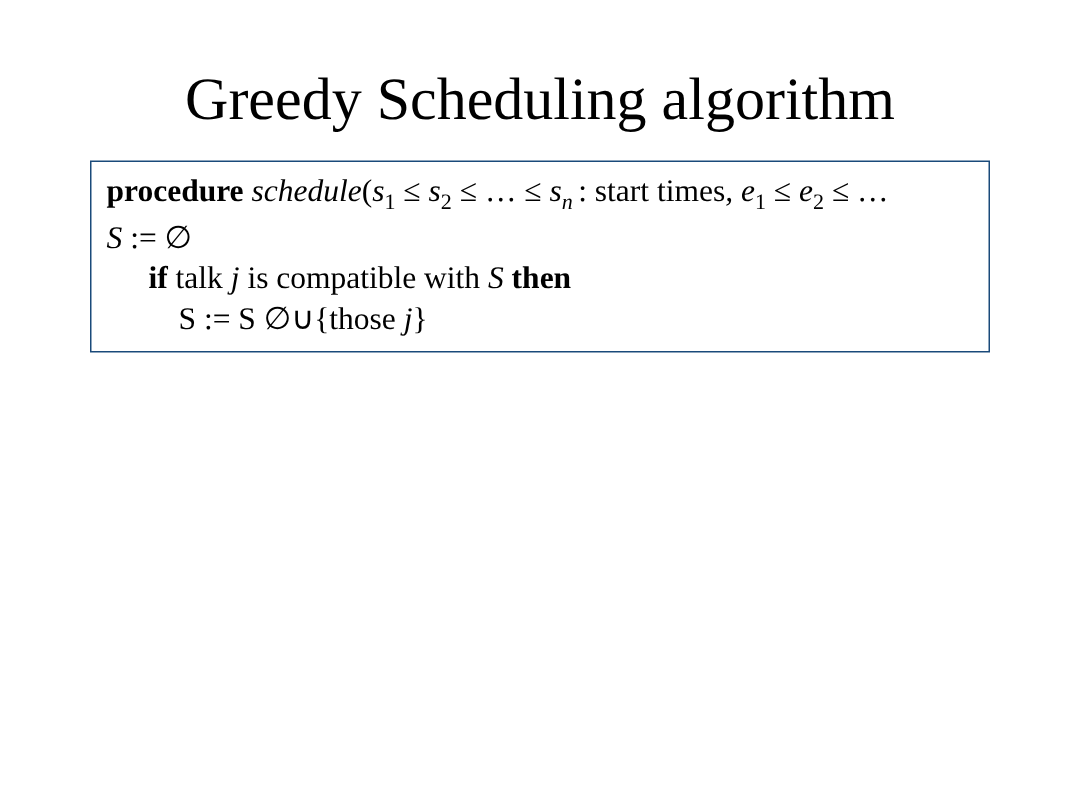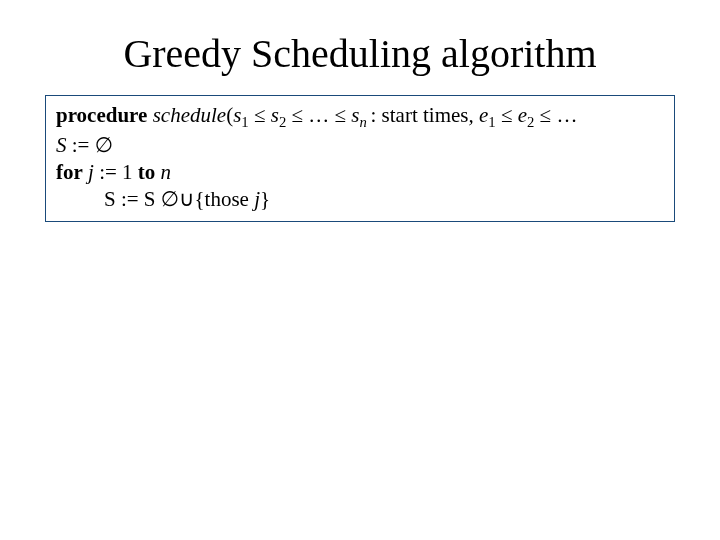--- a/index.html
+++ b/index.html
@@ -6,21 +6,21 @@
     margin: 0;
     padding: 0;
     width: 720px;
     height: 540px;
     background: #fff;
     font-family: "Times New Roman", Times, serif;
     color: #000;
     overflow: hidden;
   }
   .slide {
-    padding: 20px 40px;
+    padding: 32px 40px;
   }
   .title {
     font-size: 40px;
     font-weight: normal;
     text-align: center;
     margin: 10px 0 18px 0;
   }
   .solution {
     font-size: 26px;
     line-height: 1.25;
@@ -28,21 +28,21 @@
   }
   .solution .label {
     font-weight: bold;
     text-decoration: underline;
   }
   .algobox {
     border: 1px solid #1a4a7a;
     padding: 6px 10px 8px 10px;
     font-size: 21px;
     line-height: 1.28;
-    margin: 0 5px;
+    margin: 0 20px;
   }
   .algobox .kw { font-weight: bold; }
   .algobox .it { font-style: italic; }
   sub { font-size: 0.7em; vertical-align: sub; }
   .ind1 { padding-left: 28px; display: block; }
   .ind2 { padding-left: 48px; display: block; }
   .line { display: block; }
 </style>
 </head>
 <body>
@@ -53,21 +53,21 @@
 
 
   <div class="algobox">
     <span class="line">
       <span class="kw">procedure</span>
       <span class="it">schedule</span><span>(</span><span class="it">s</span><sub>1</sub><span> ≤ </span><span class="it">s</span><sub>2</sub><span> ≤ </span><span> … </span><span> ≤ </span><span class="it">s</span><sub class="it">n </sub><span>: start times</span><span class="it">, </span><span class="it">e</span><sub>1</sub><span> ≤ </span><span class="it">e</span><sub>2</sub><span> ≤ </span><span> … </span>
     </span>
     <span class="line">
       <span class="it">S</span><span> := </span><span>∅</span>
     </span>
-    <span class="line">
-      <span class="kw">for</span><span class="it">  j </span><span>:= 1 </span><span class="kw">to</span><span class="it"> n</span>
+    <span class="ind1">
+      <span class="kw">if</span><span> talk </span><span class="it">j</span><span> is compatible with </span><span class="it">S </span><span class="kw">then</span>
     </span>
     <span class="ind2">
       <span>S := S </span><span>∅∪</span><span>{those </span><span class="it">j</span><span>}</span>
     </span>
   </div>
 
 </div>
 
 </body></html>

